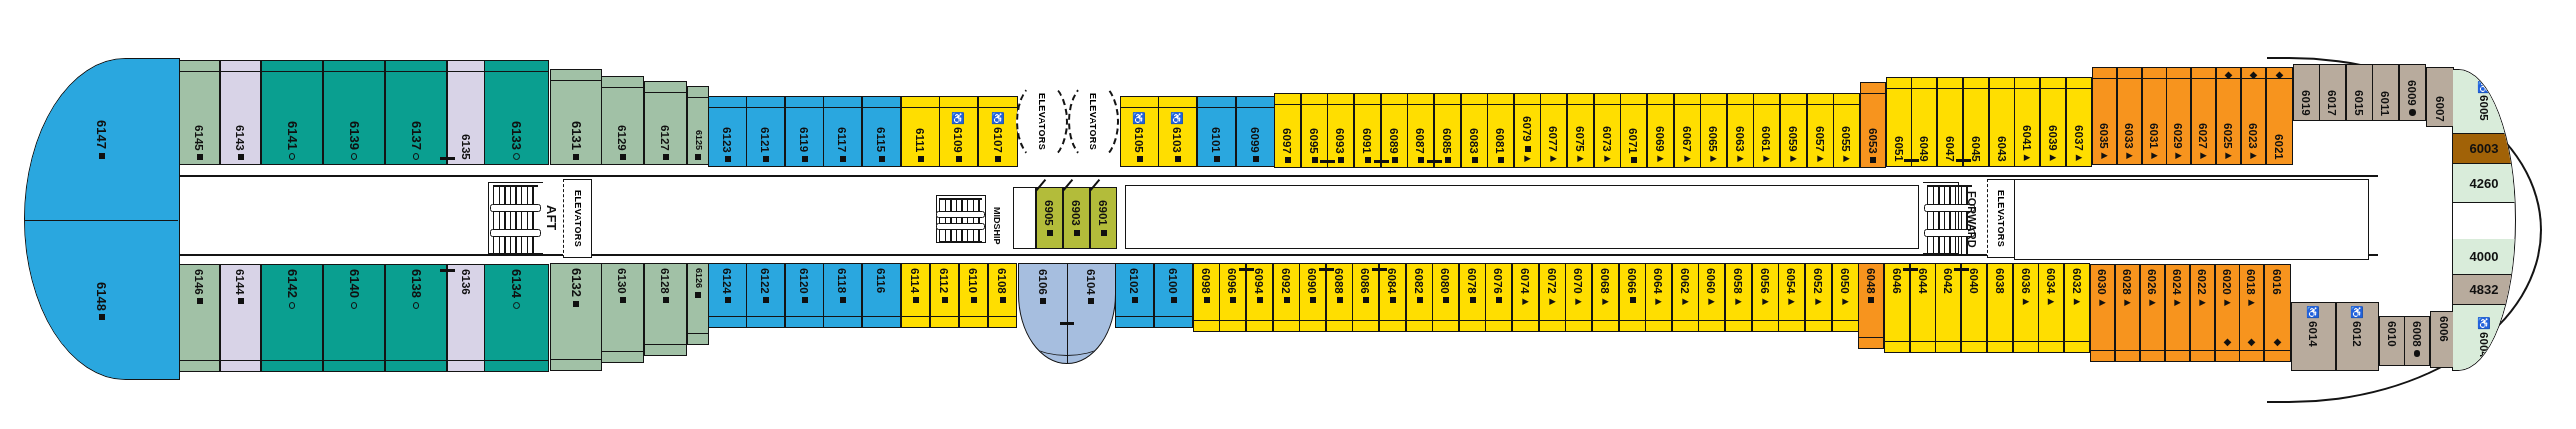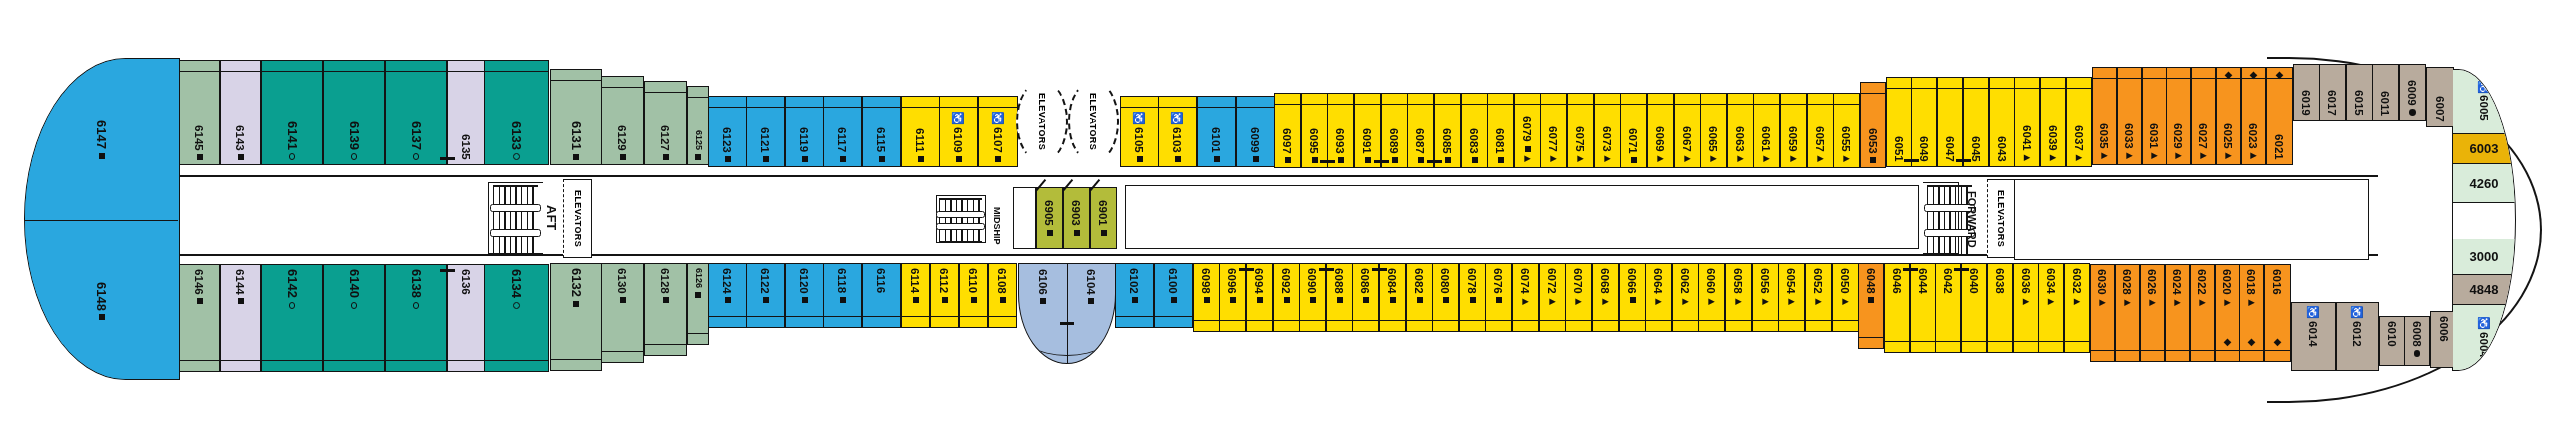--- a/index.html
+++ b/index.html
@@ -690,31 +690,31 @@
       <div class="dot"></div>
     </div>
     <div class="cab bottom nobal" style="left: 2430px; top: 311px; width: 27.5px; height: 57px; background: rgb(184, 171, 157);">
       <div class="num">6006</div>
     </div>
     <div class="bowwrap" style="left: 2452px; top: 69px; width: 64px; height: 302px; background: rgb(255, 255, 255);">
       <div class="bowcell cab mid nobal" style="position: absolute; left: 0px; top: 0px; width: 100%; height: 64px; background: rgb(217, 236, 218); border-top: none; border-right: none; border-bottom: 1.4px solid rgb(20, 20, 20); border-left: none; border-image: initial;">
         <div class="wc">♿</div>
         <div class="num">6005</div>
       </div>
-      <div class="bowcell" style="position: absolute; left: 0px; top: 64px; width: 100%; height: 30px; background: #eab308;">
+      <div class="bowcell" style="position: absolute; left: 0px; top: 64px; width: 100%; height: 30px; background: #a16207;">
         <div class="hnum">6003</div>
       </div>
       <div class="bowcell" style="position: absolute; left: 0px; top: 94px; width: 100%; height: 39px; background: rgb(217, 236, 218);">
         <div class="hnum">4260</div>
       </div>
       <div class="bowcell" style="position: absolute; left: 0px; top: 169px; width: 100%; height: 36px; background: rgb(217, 236, 218);">
-        <div class="hnum">3000</div>
+        <div class="hnum">4000</div>
       </div>
       <div class="bowcell" style="position: absolute; left: 0px; top: 205px; width: 100%; height: 30px; background: rgb(184, 171, 157);">
-        <div class="hnum">4848</div>
+        <div class="hnum">4832</div>
       </div>
       <div class="bowcell cab mid nobal" style="position: absolute; left: 0px; top: 235px; width: 100%; height: 67px; background: rgb(217, 236, 218); border-top: none; border-right: none; border-bottom: 1.4px solid rgb(20, 20, 20); border-left: none; border-image: initial;">
         <div class="wc">♿</div>
         <div class="num">6004</div>
       </div>
     </div>
   </div>
 
 
 </body></html>

